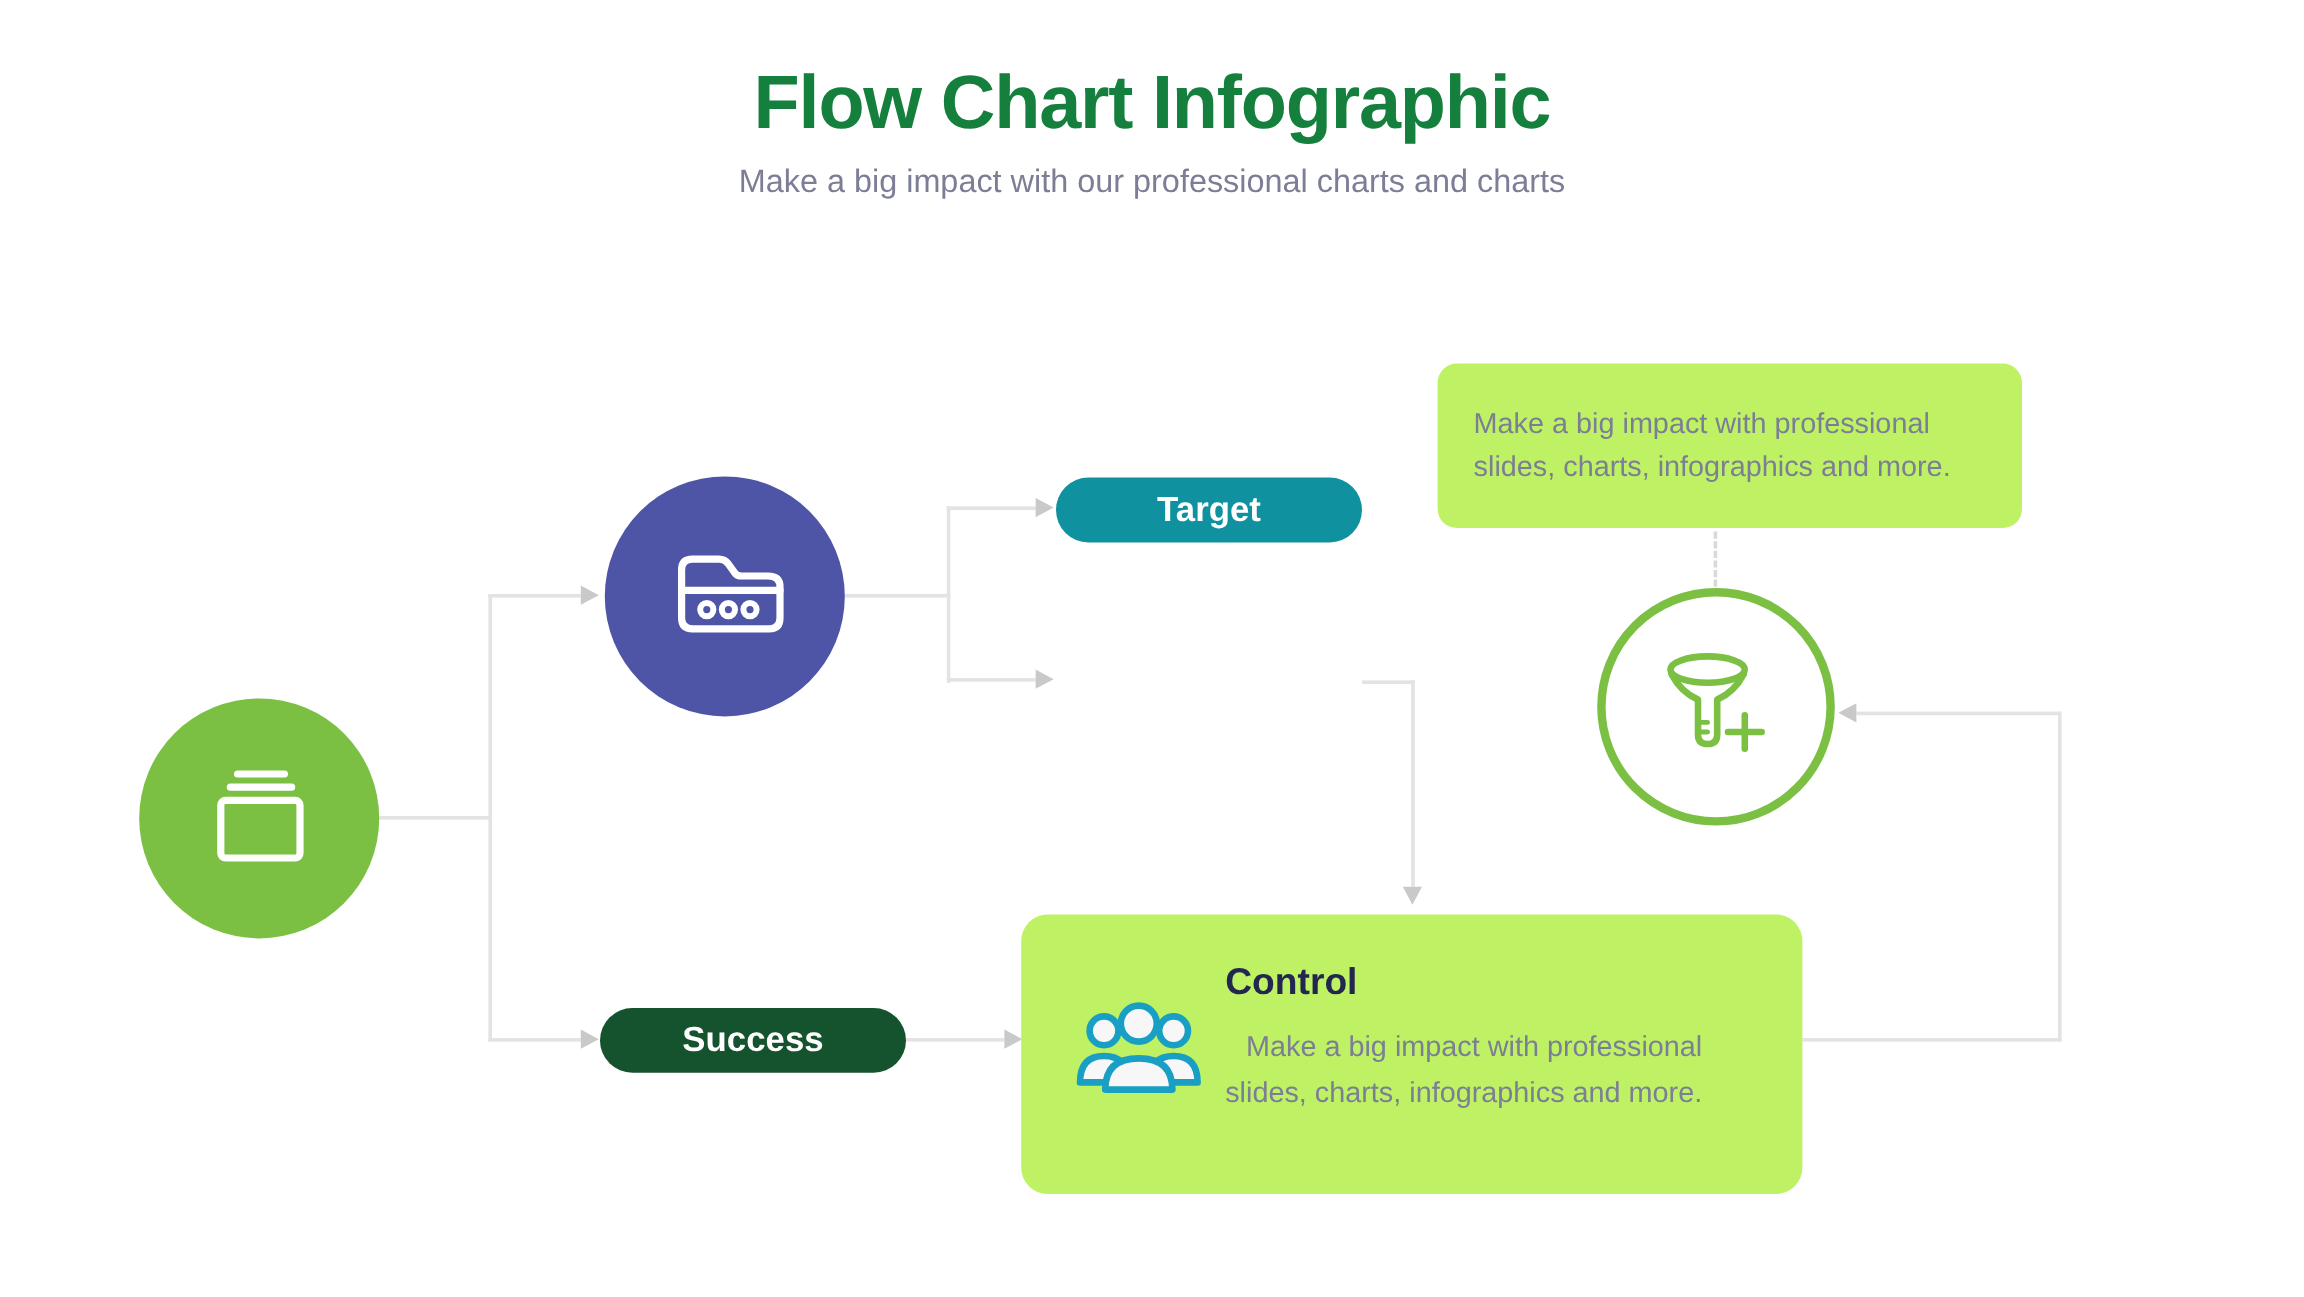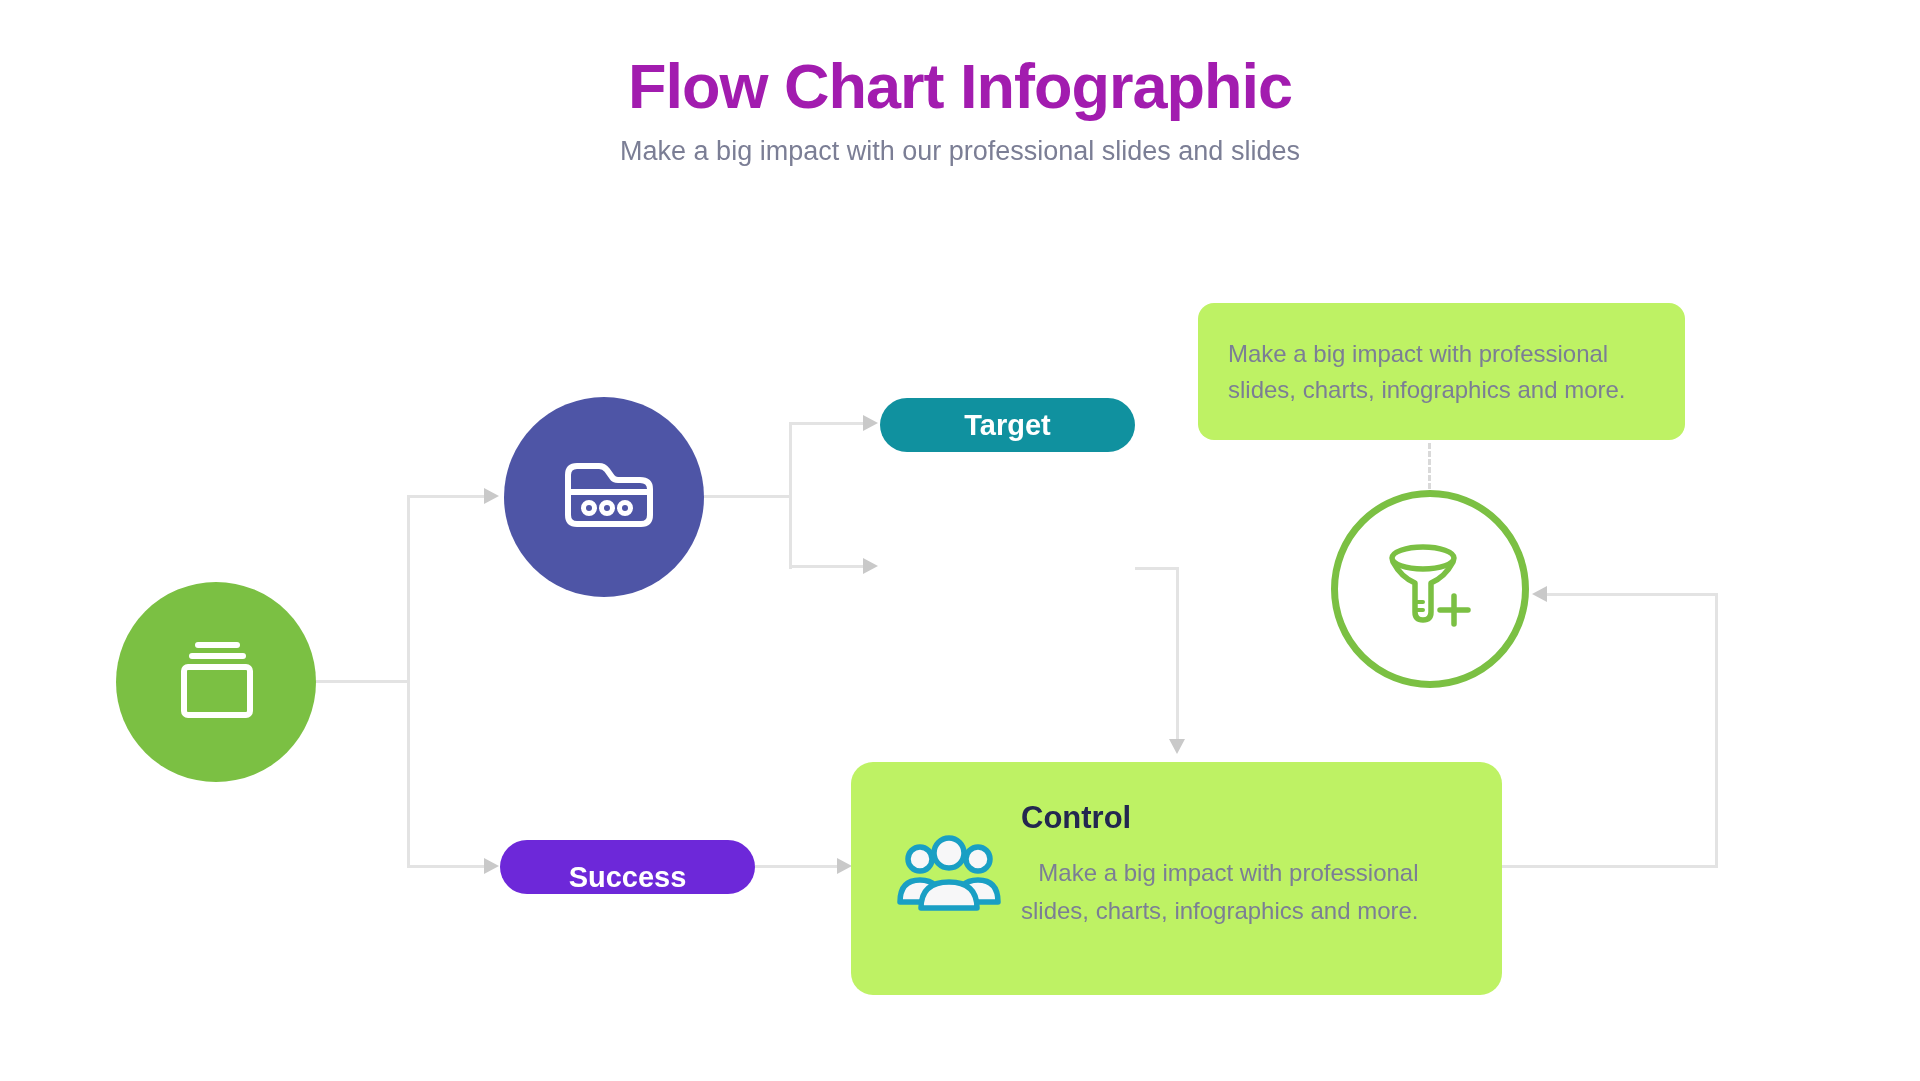--- a/index.html
+++ b/index.html
@@ -2,21 +2,21 @@
 <html><head>
 <meta charset="utf-8">
 <style>
   * { margin:0; padding:0; box-sizing:border-box; }
   html,body { width:1920px; height:1081px; background:#ffffff; overflow:hidden;
               font-family:"Liberation Sans","DejaVu Sans",sans-serif; }
   .canvas { position:relative; width:1920px; height:1081px; background:#ffffff; }
 
   
   .hdr { position:absolute; left:0; top:50px; width:100%; text-align:center; }
-  .title { font-size:63px; font-weight:800; color:#a21caf; letter-spacing:-1px; }
+  .title { font-size:63px; font-weight:800; color:#15803d; letter-spacing:-1px; }
   .subtitle { margin-top:14px; font-size:27px; color:#7b7e95; }
 
   
   .line { position:absolute; background:#e3e3e3; }
   .h { height:3px; } .v { width:3px; }
   .dash { position:absolute; width:0; border-left:3px dashed #d9d9d9; }
   .arr { position:absolute; width:0; height:0; }
   .arr.r { border-top:8px solid transparent; border-bottom:8px solid transparent; border-left:15px solid #c9c9c9; }
   .arr.l { border-top:8px solid transparent; border-bottom:8px solid transparent; border-right:15px solid #c9c9c9; }
   .arr.d { border-left:8px solid transparent; border-right:8px solid transparent; border-top:15px solid #c9c9c9; }
@@ -25,40 +25,40 @@
   .circle { position:absolute; border-radius:50%; display:flex; align-items:center; justify-content:center; }
   .c-start  { left:116px; top:582px; width:200px; height:200px; background:#7bc043; }
   .c-folder { left:504px; top:397px; width:200px; height:200px; background:#4e55a6; }
   .c-funnel { left:1331px; top:490px; width:198px; height:198px; background:#ffffff; border:7px solid #7bc043; }
 
   .pill { position:absolute; width:255px; height:54px; border-radius:27px;
           display:flex; align-items:center; justify-content:center;
           color:#ffffff; font-size:29px; font-weight:700; }
   .p-target  { left:880px; top:398px; background:#10919f; }
   .p-sales   { left:880px; top:542px; background:#10919f; }
-  .p-success { left:500px; top:840px; background:#6d28d9;align-items:flex-end; }
+  .p-success { left:500px; top:840px; background:#14532d; }
 
   
   .panel { position:absolute; background:#bef264; }
   .info-box { left:1198px; top:303px; width:487px; height:137px; border-radius:16px;
               display:flex; flex-direction:column; justify-content:center; padding:0 30px; }
   .info-box .txt { font-size:24px; line-height:36px; color:#7b7e95; }
   .control-box { left:851px; top:762px; width:651px; height:233px; border-radius:22px;text-align:right; }
   .cb-icon { position:absolute; left:42px; top:66px; }
   .cb-title { position:absolute; left:170px; top:38px; font-size:31px; font-weight:700; color:#232750; }
   .cb-text { position:absolute; left:170px; top:92px; font-size:24px; line-height:38px; color:#7b7e95; }
 </style>
 </head>
 <body>
 
 <div class="canvas">
 
   <div class="hdr">
     <div class="title">Flow Chart Infographic</div>
-    <div class="subtitle">Make a big impact with our professional slides and slides</div>
+    <div class="subtitle">Make a big impact with our professional charts and charts</div>
   </div>
 
   <div class="line h" style="left:316px;top:680px;width:92px;"></div>
   <div class="line v" style="left:407px;top:495px;height:373px;"></div>
   <div class="line h" style="left:407px;top:495px;width:77px;"></div>
   <div class="arr r" style="left:484px;top:488px;"></div>
   <div class="line h" style="left:407px;top:865px;width:77px;"></div>
   <div class="arr r" style="left:484px;top:858px;"></div>
 
   <div class="line h" style="left:704px;top:495px;width:88px;"></div>

